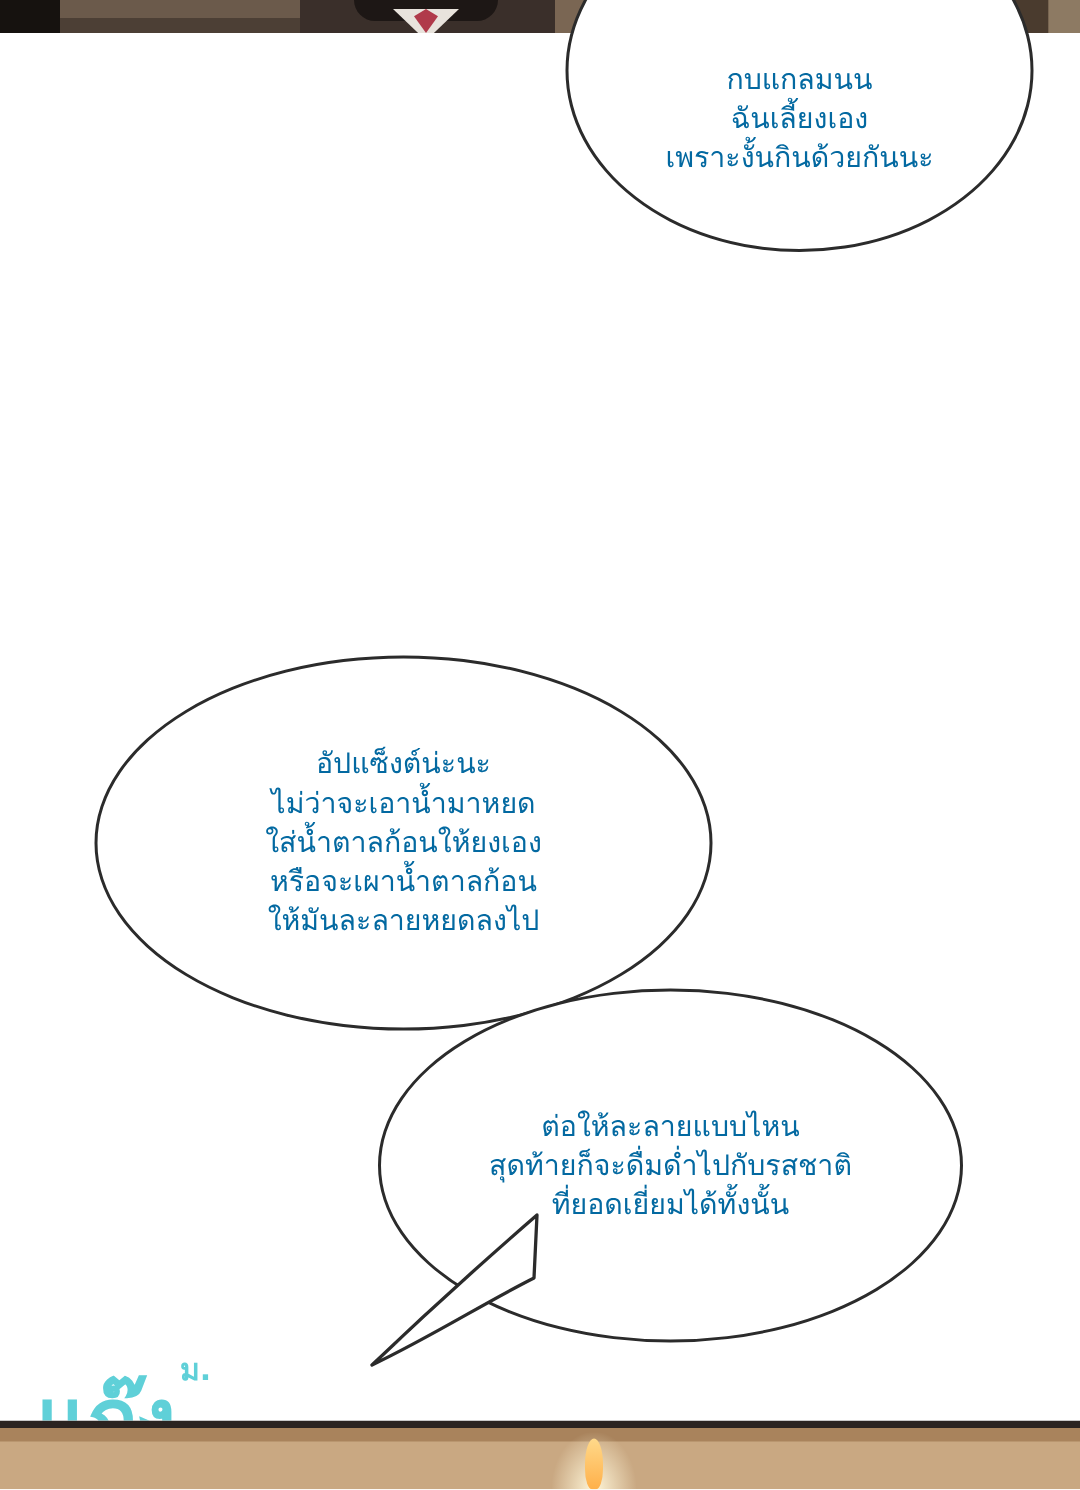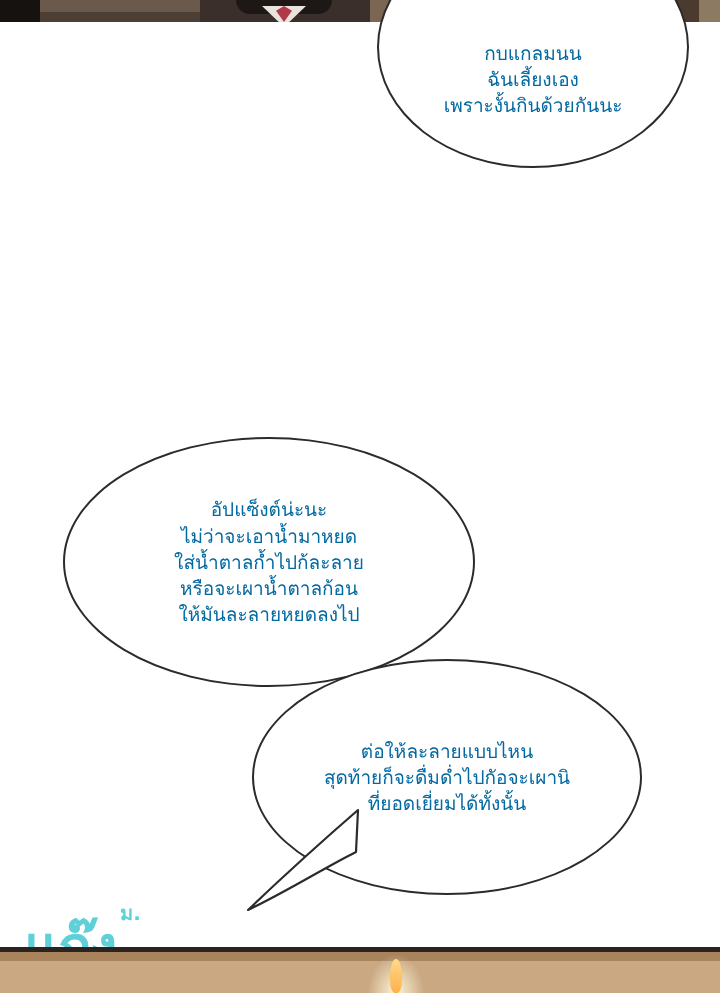--- a/index.html
+++ b/index.html
@@ -232,28 +232,28 @@
 
   <div class="balloon" id="balloon-1">
     <div class="balloon-text">กบแกลมนน
 ฉันเลี้ยงเอง
 เพราะงั้นกินด้วยกันนะ</div>
   </div>
 
   <div class="balloon" id="balloon-2">
     <div class="balloon-text">อัปแซ็งต์น่ะนะ
 ไม่ว่าจะเอาน้ำมาหยด
-ใส่น้ำตาลก้ำไปก้ละลาย
+ใส่น้ำตาลก้อนให้ยงเอง
 หรือจะเผาน้ำตาลก้อน
 ให้มันละลายหยดลงไป</div>
   </div>
 
   <div class="balloon" id="balloon-3">
     <div class="balloon-text">ต่อให้ละลายแบบไหน
-สุดท้ายก็จะดื่มด่ำไปกัอจะเผานิ
+สุดท้ายก็จะดื่มด่ำไปกับรสชาติ
 ที่ยอดเยี่ยมได้ทั้งนั้น</div>
   </div>
 
   <svg class="tail3" viewBox="0 0 130 110">
     <path d="M126 4 C 96 30, 60 62, 16 104 C 54 86, 92 62, 124 46 Z" fill="#ffffff" stroke="#2b2b2b" stroke-width="2.2" stroke-linejoin="round"></path>
     <path d="M124 10 C 104 26, 70 56, 30 92" fill="#ffffff" stroke="#ffffff" stroke-width="0"></path>
   </svg>
 
   <div class="watermark">
     <span>แก๊ง</span>

